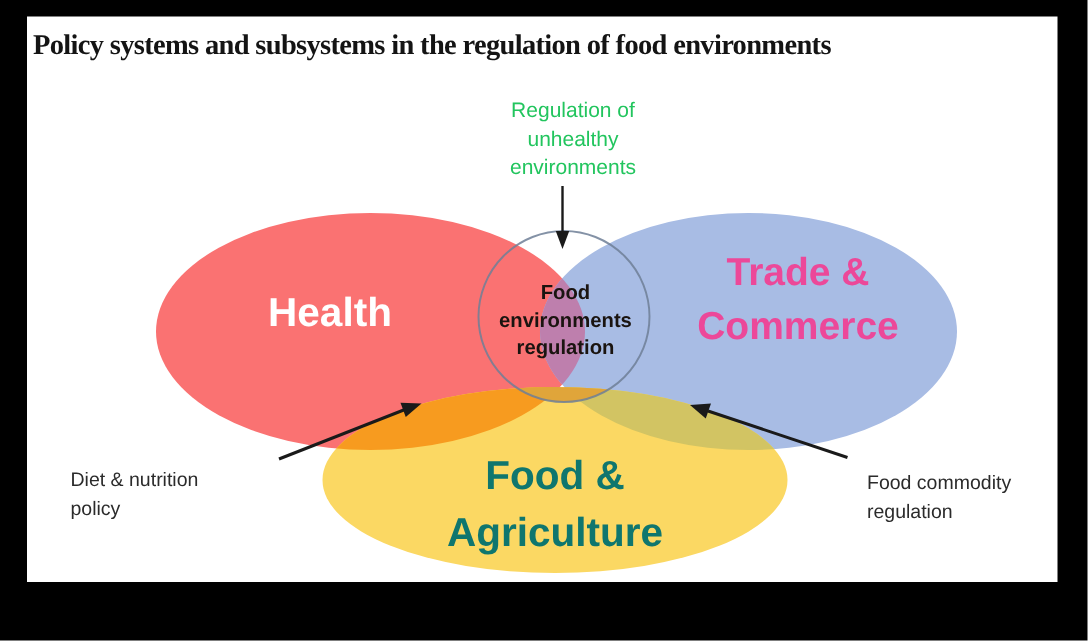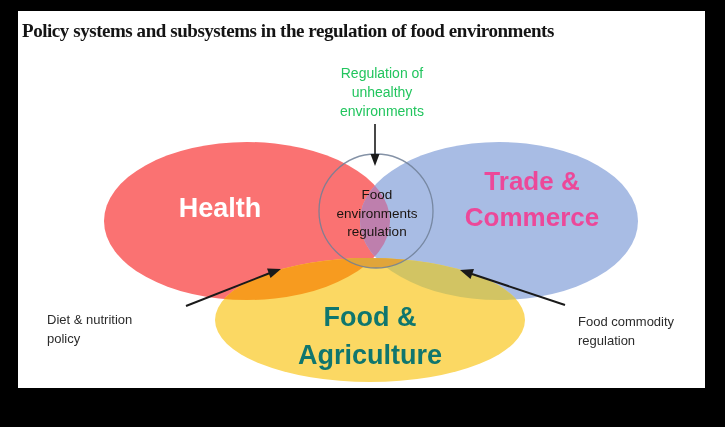--- a/index.html
+++ b/index.html
@@ -38,21 +38,21 @@
   .lbl-trade{
     left:432px;top:163px;width:200px;
     font-size:26px;font-weight:bold;color:#ec4899;line-height:36px;
   }
   .lbl-food{
     left:250px;top:298px;width:240px;
     font-size:27px;font-weight:bold;color:#0f766e;line-height:38px;
   }
   .lbl-center{
     left:318px;top:186px;width:118px;
-    font-size:13.5px;font-weight:normal;color:#1a1410;line-height:18.5px;
+    font-size:13.5px;font-weight:bold;color:#1a1410;line-height:18.5px;
   }
   .lbl-top{
     left:297px;top:64px;width:170px;
     font-size:14px;color:#22c55e;line-height:19px;
   }
   .lbl-left{
     left:47px;top:310px;width:180px;text-align:left;
     font-size:13px;color:#2b2b2b;line-height:19px;
   }
   .lbl-right{

